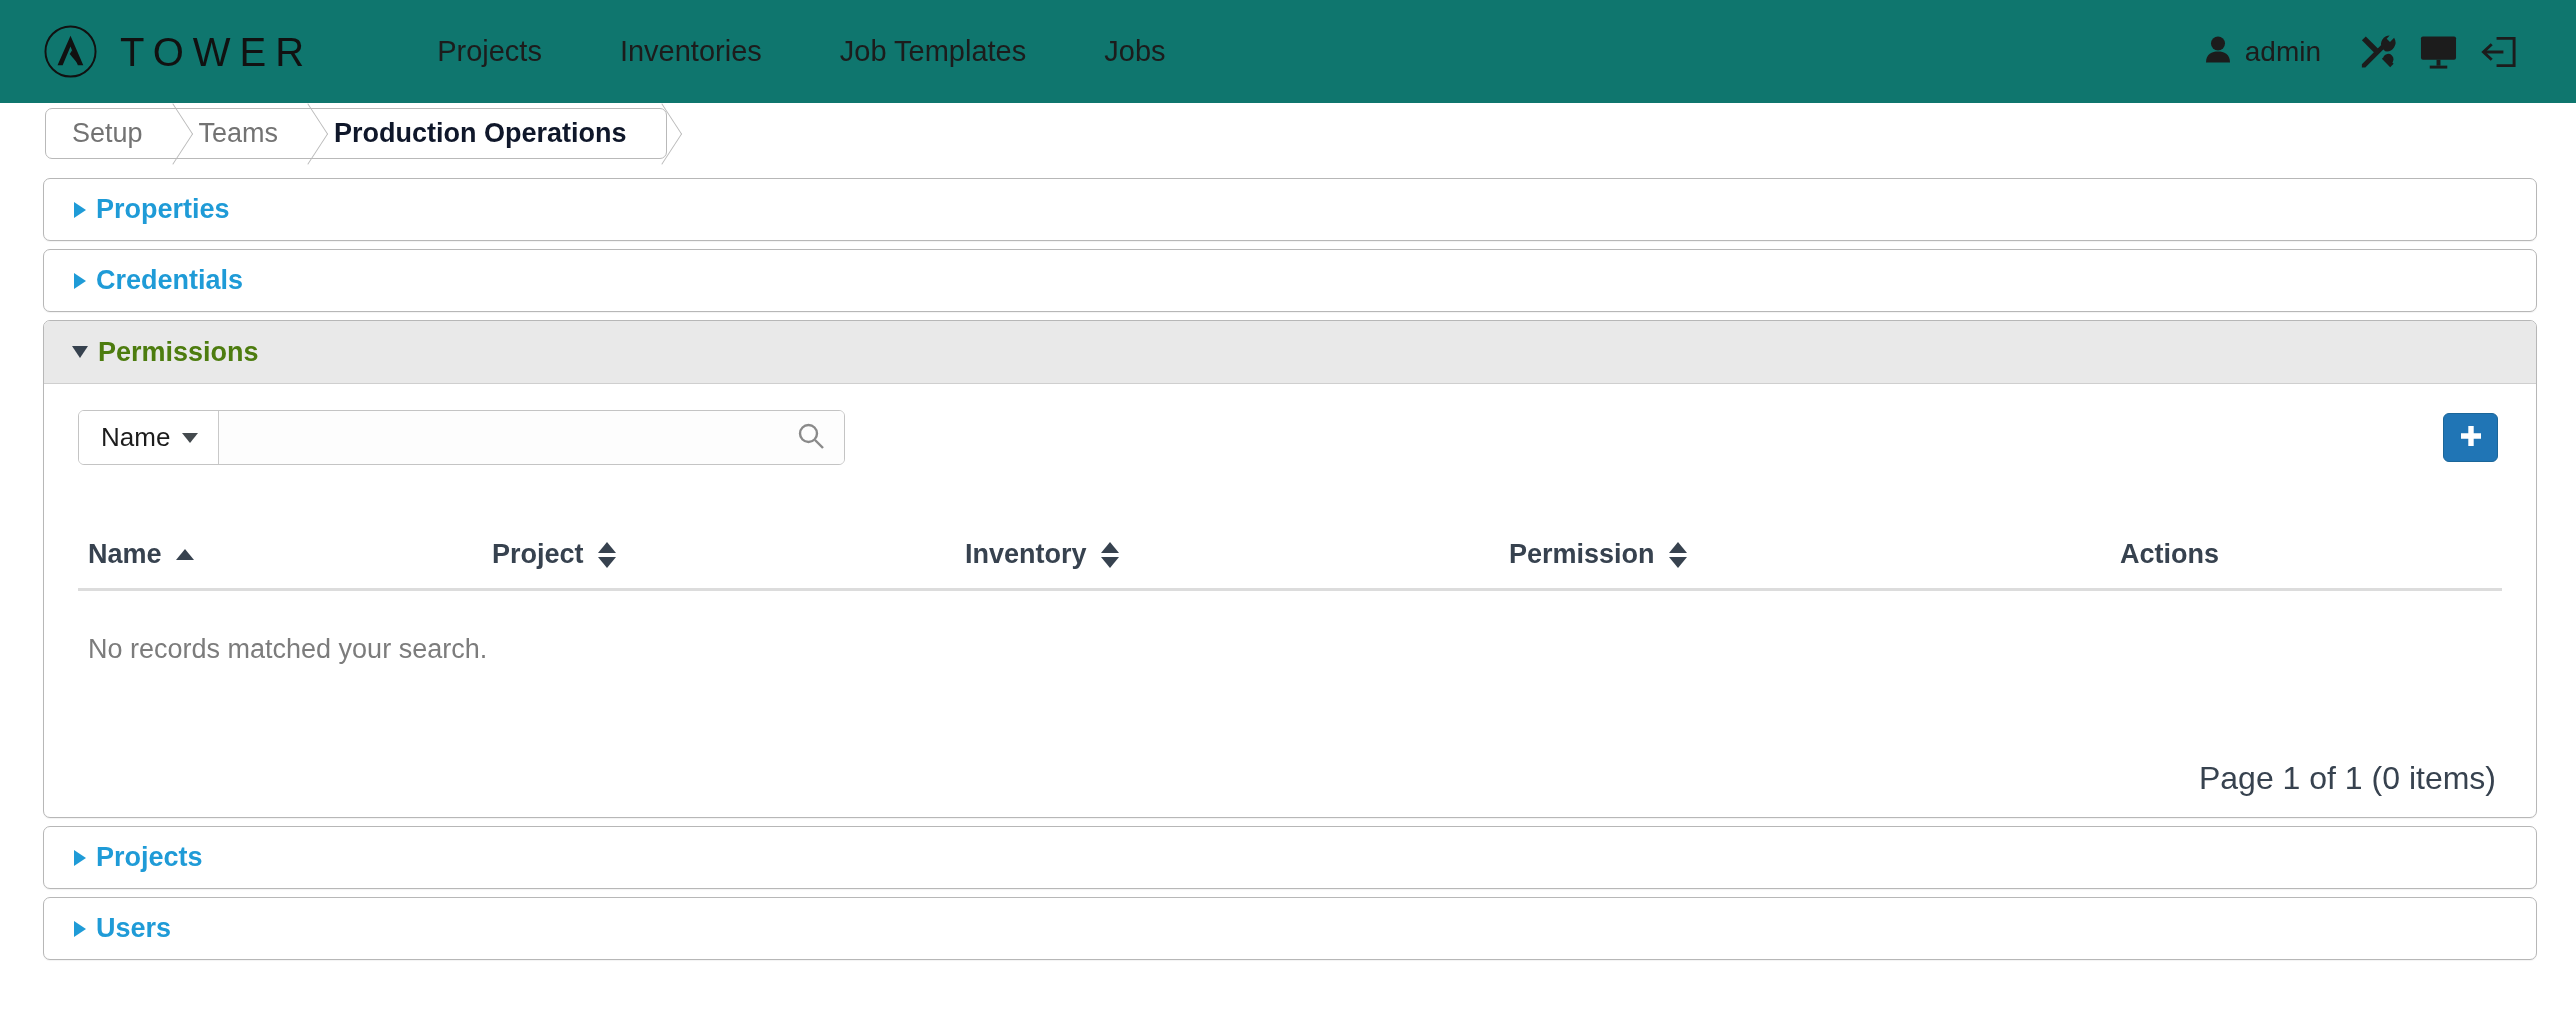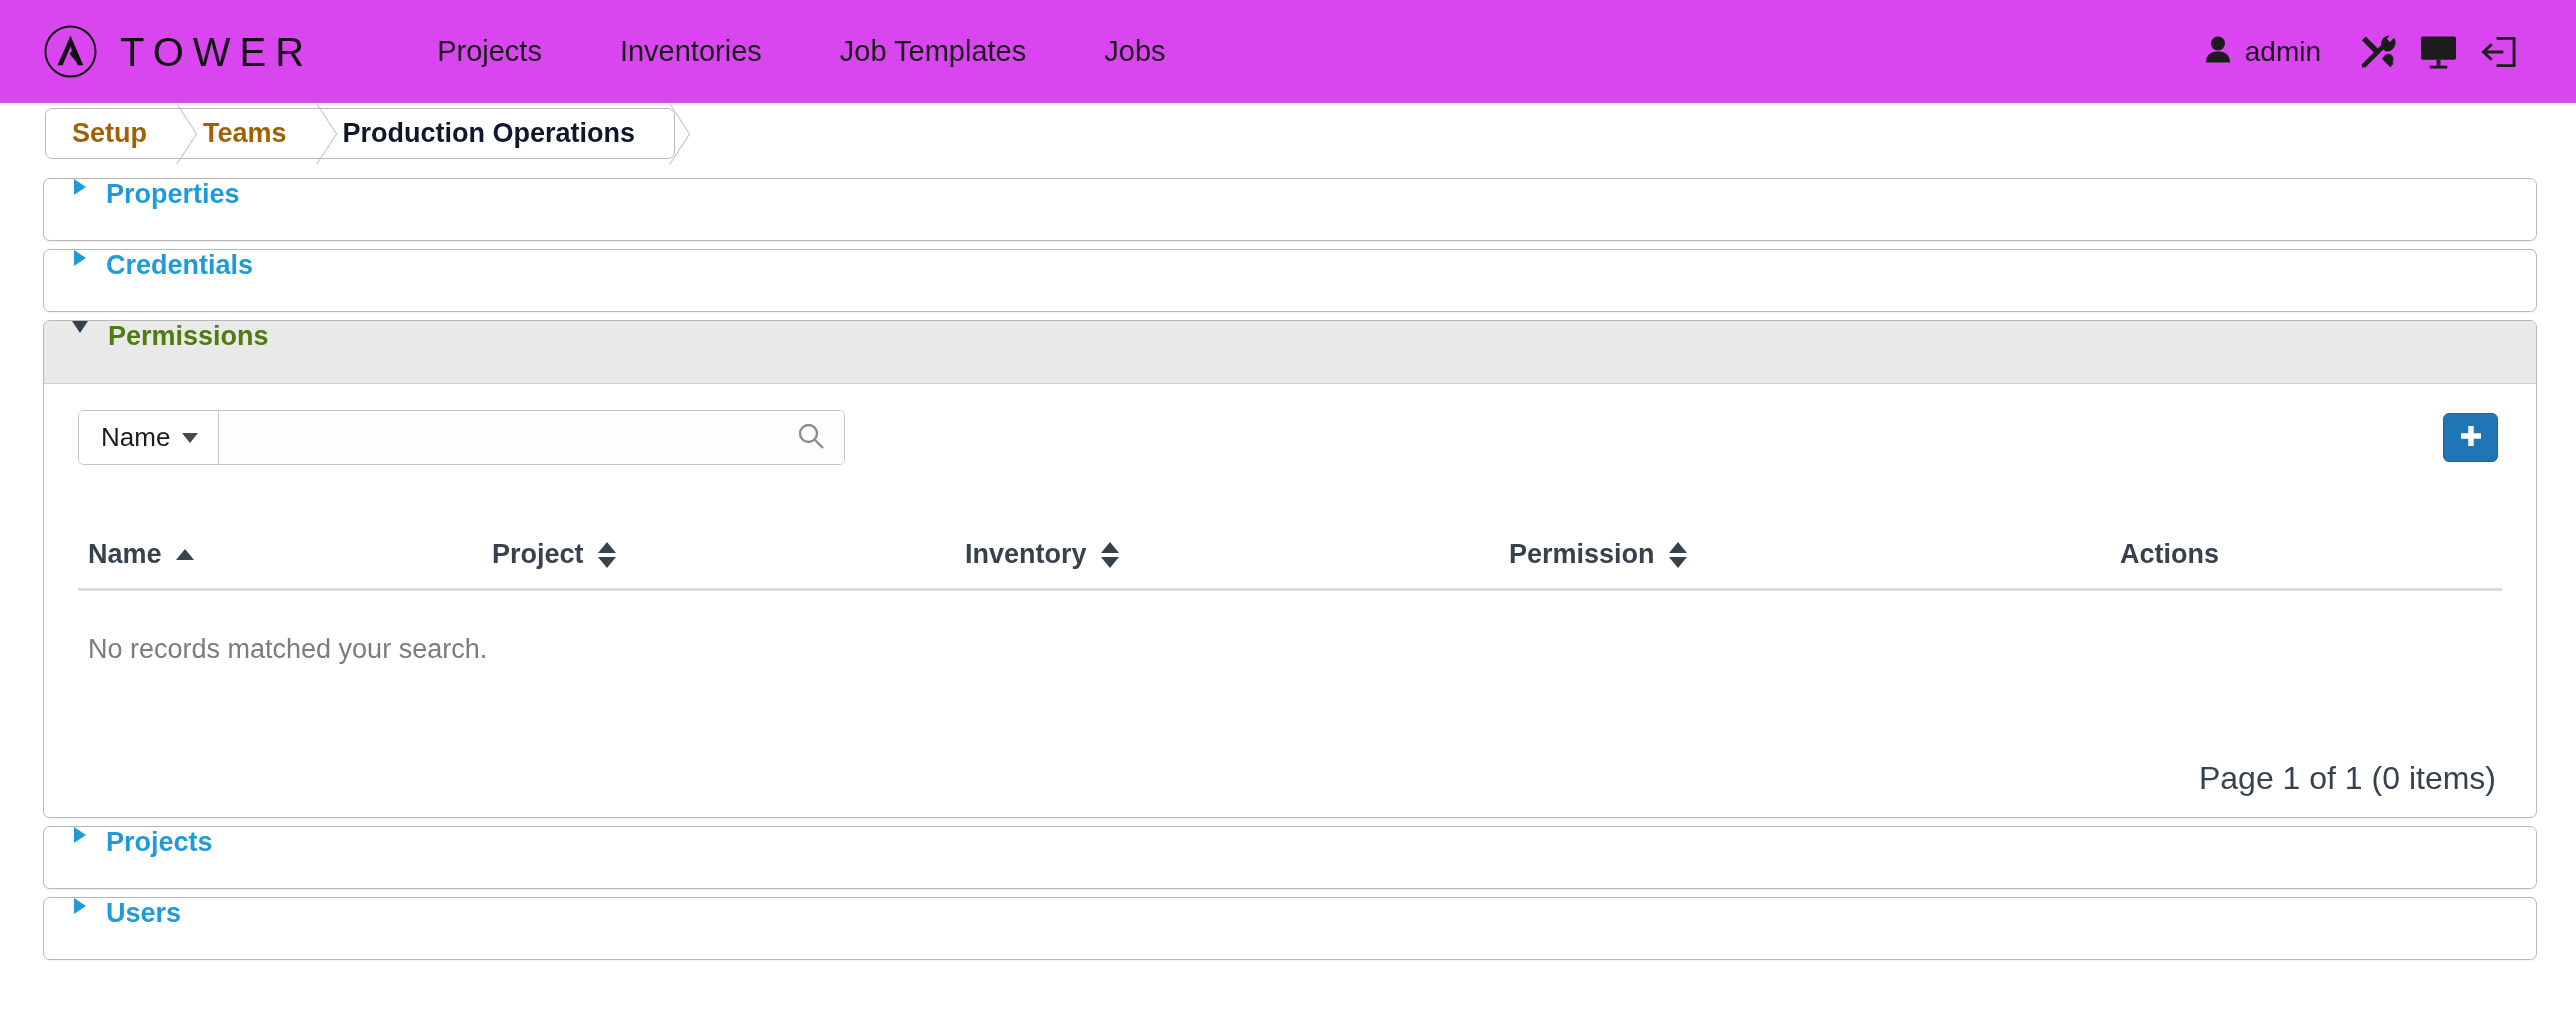--- a/index.html
+++ b/index.html
@@ -11,21 +11,21 @@
     height: 1009px;
     background: #ffffff;
     font-family: "Liberation Sans", sans-serif;
     -webkit-font-smoothing: antialiased;
   }
 
   
   .navbar {
     position: relative;
     height: 103px;
-    background: #d946ef;
+    background: #0f766e;
     display: flex;
     align-items: center;
     padding: 0 0 0 43px;
   }
   .brand {
     display: flex;
     align-items: center;
     gap: 22px;
   }
   .brand-mark {
@@ -102,25 +102,24 @@
     background: #ffffff;
     overflow: visible;
     position: relative;
   }
   .crumb {
     position: relative;
     display: flex;
     align-items: center;
     padding: 0 34px 0 22px;
     font-size: 27px;
-    color: #a16207;
+    color: #737373;
     text-decoration: none;
     white-space: nowrap;
     cursor: pointer;
-    font-weight: bold;
   }
   .crumb:first-child { padding-left: 26px; }
   .crumb.active {
     font-weight: 700;
     color: #0f172a;
     cursor: default;
     padding-right: 39px;
   }
   
   .crumb::after {
@@ -145,21 +144,22 @@
   }
   .panel {
     border: 1px solid #b7b7b7;
     border-radius: 7px;
     background: #ffffff;
     margin-bottom: 8px;
     box-shadow: 0 1px 1px rgba(0,0,0,0.05);
   }
   .panel-head {
     display: flex;
-    gap: 20px;
+    align-items: center;
+    gap: 10px;
     padding: 0 26px;
     height: 61px;
     cursor: pointer;
     border-radius: 6px 6px 6px 6px;
   }
   .panel.open > .panel-head {
     background: #e9e9e9;
     border-radius: 6px 6px 0 0;
     border-bottom: 1px solid #cfcfcf;
     height: 63px;

